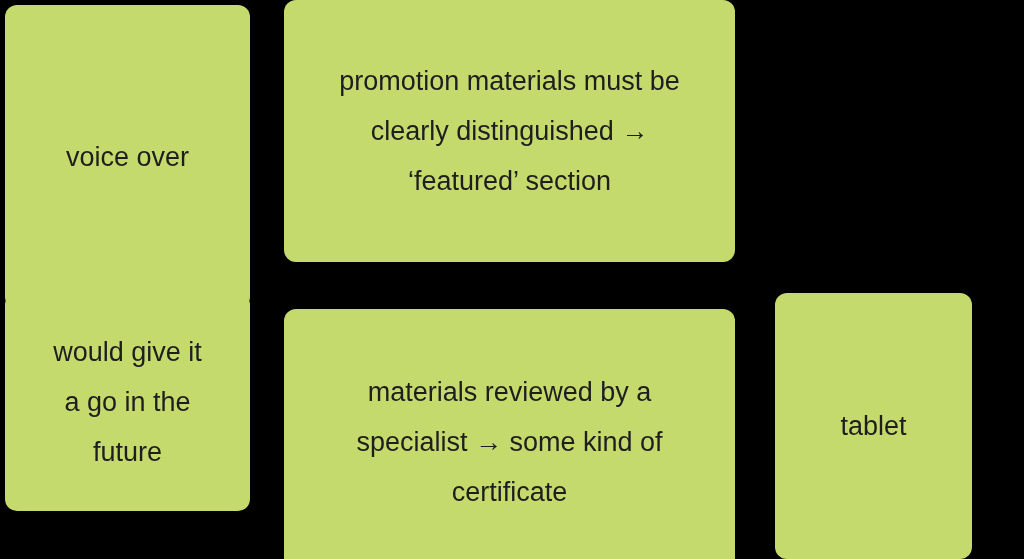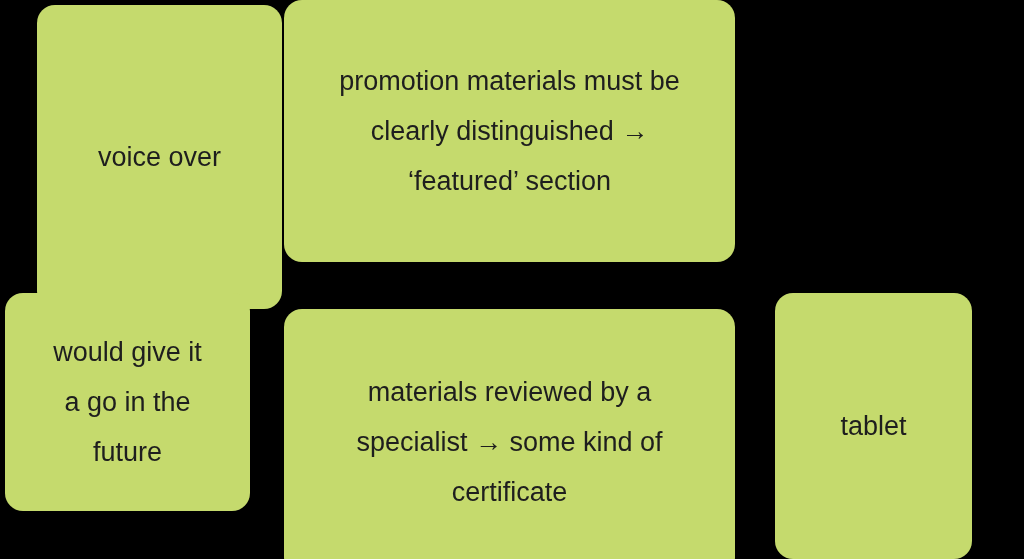--- a/index.html
+++ b/index.html
@@ -11,35 +11,35 @@
     position: relative;
     width: 1024px;
     height: 559px;
     background: var(--board-bg, #000000);
     overflow: hidden;
     font-family: "Liberation Sans", sans-serif;
   }
   .note {
     position: absolute;
     background: var(--note-bg, #c5da6d);
-    border-radius: 18px;
+    border-radius: 12px;
     display: flex;
     align-items: center;
     justify-content: center;
     box-sizing: border-box;
     padding: 14px 18px;
   }
   .note-text {
     color: var(--note-text, #1e1e1e);
     font-size: 27px;
     line-height: 50px;
     text-align: center;
     white-space: pre-line;
   }
-  .note-1 { left: 5px;   top: 5px;   width: 245px; height: 304px; margin-left: 32px; }
+  .note-1 { left: 5px;   top: 5px;   width: 245px; height: 304px; }
   .note-2 { left: 284px; top: 0px;   width: 451px; height: 262px; }
   .note-3 { left: 5px;   top: 293px; width: 245px; height: 218px; }
   .note-4 { left: 284px; top: 293px; width: 451px; height: 266px; margin-top: 16px; }
   .note-5 { left: 775px; top: 293px; width: 197px; height: 266px; }
 </style>
 </head>
 <body>
 
 <div class="board">
 

